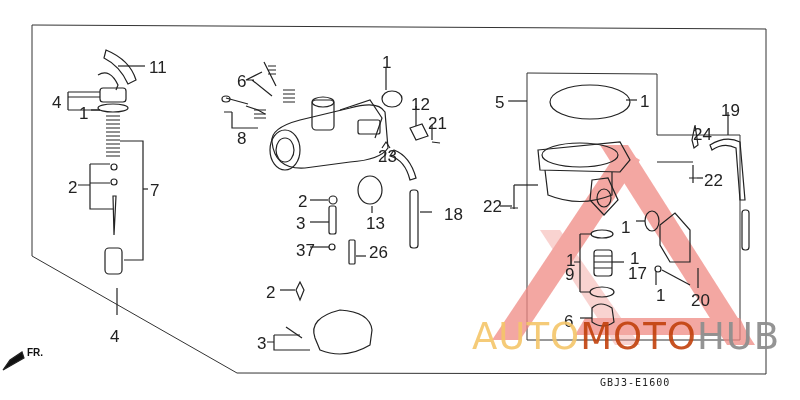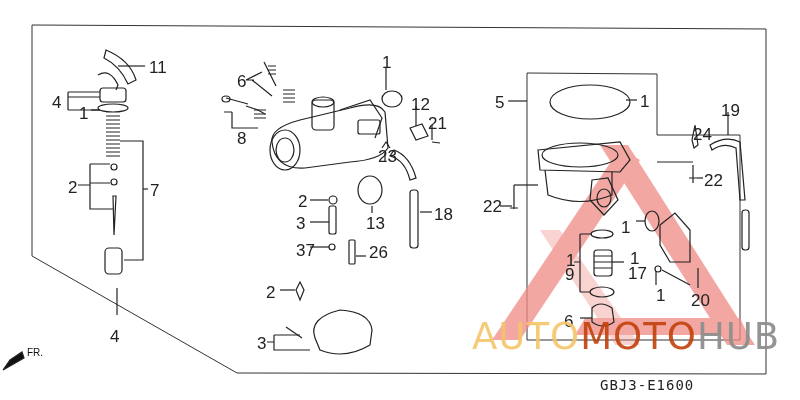--- a/index.html
+++ b/index.html
@@ -1,21 +1,21 @@
 <!DOCTYPE html>
 <html><head>
 <meta charset="utf-8">
 <style>
   html, body { margin:0; padding:0; background:#ffffff; }
   #stage { position:relative; width:800px; height:400px; overflow:hidden; background:#fff;
     font-family:"Liberation Sans", sans-serif; }
   svg { position:absolute; left:0; top:0; }
   .lbl { position:absolute; font-size:17px; color:#222; line-height:1; }
-  .code { position:absolute; font-family:"DejaVu Sans Mono", monospace; font-size:14px; color:#222; letter-spacing:1px; }
-  .fr { position:absolute; font-weight:normal; font-size:10px; color:#111; }
+  .code { position:absolute; font-family:"DejaVu Sans Mono", monospace; font-size:10px; color:#222; letter-spacing:1px; }
+  .fr { position:absolute; font-weight:bold; font-size:10px; color:#111; }
   .wm { position:absolute; font-family:"DejaVu Sans", sans-serif; font-weight:normal; font-size:37px; letter-spacing:1px; line-height:1; }
 </style>
 </head>
 <body>
 
 <div id="stage">
   <svg width="800" height="400" viewBox="0 0 800 400">
 
     <g fill="none" stroke="#333" stroke-width="1">
       <polyline points="32,25 766,29 766,374 237,373 32,256 32,25"></polyline>
@@ -140,21 +140,21 @@
   <span class="lbl" style="left:110px;top:328px">4</span>
   <span class="lbl" style="left:237px;top:73px">6</span>
   <span class="lbl" style="left:237px;top:130px">8</span>
   <span class="lbl" style="left:382px;top:54px">1</span>
   <span class="lbl" style="left:411px;top:96px">12</span>
   <span class="lbl" style="left:428px;top:115px">21</span>
   <span class="lbl" style="left:378px;top:148px">23</span>
   <span class="lbl" style="left:298px;top:193px">2</span>
   <span class="lbl" style="left:296px;top:215px">3</span>
   <span class="lbl" style="left:366px;top:215px">13</span>
-  <span class="lbl" style="left:434px;top:206px">18</span>
+  <span class="lbl" style="left:444px;top:206px">18</span>
   <span class="lbl" style="left:296px;top:242px">37</span>
   <span class="lbl" style="left:369px;top:244px">26</span>
   <span class="lbl" style="left:266px;top:284px">2</span>
   <span class="lbl" style="left:257px;top:335px">3</span>
   <span class="lbl" style="left:495px;top:94px">5</span>
   <span class="lbl" style="left:640px;top:93px">1</span>
   <span class="lbl" style="left:693px;top:126px">24</span>
   <span class="lbl" style="left:721px;top:102px">19</span>
   <span class="lbl" style="left:704px;top:172px">22</span>
   <span class="lbl" style="left:483px;top:198px">22</span>

